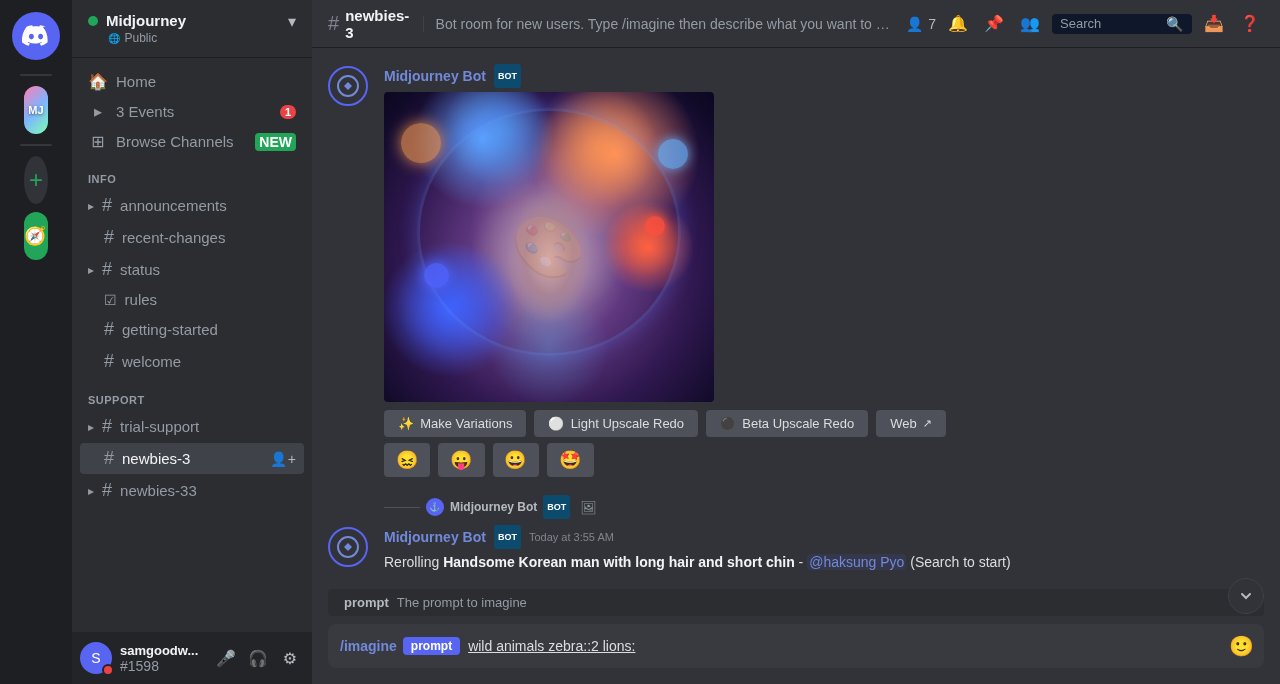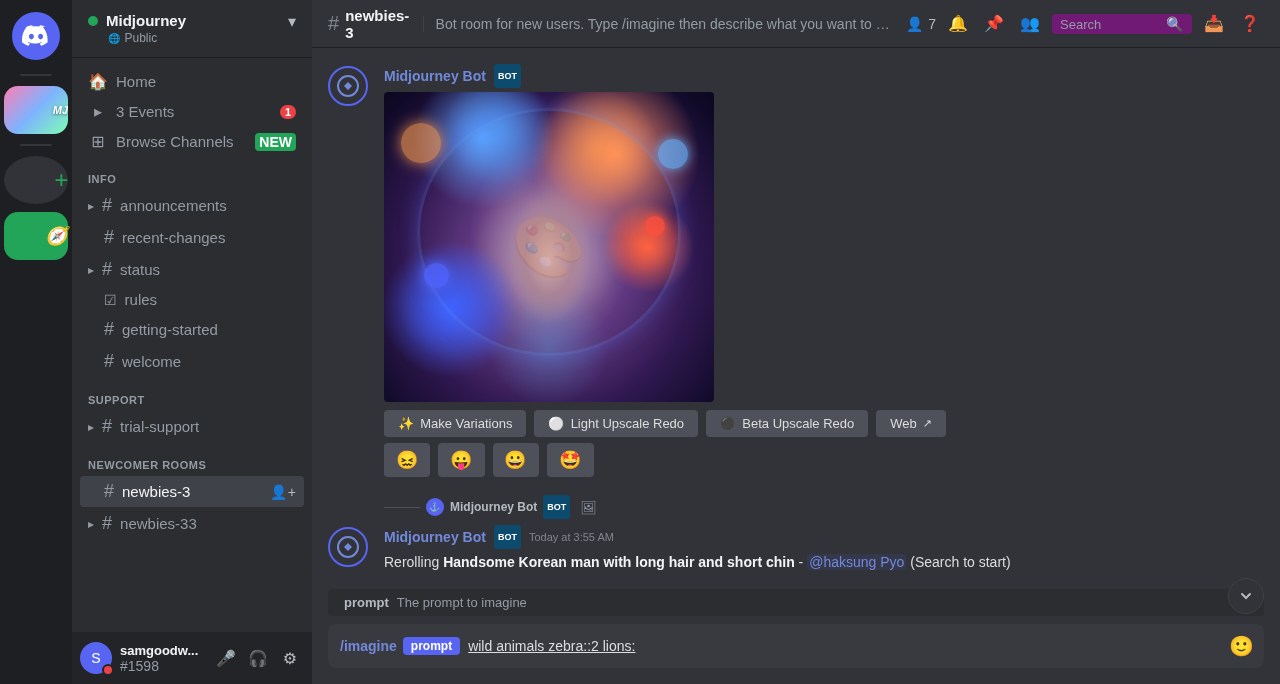--- a/index.html
+++ b/index.html
@@ -24,30 +24,29 @@
       color: white; font-size: 22px;
       margin-bottom: 4px;
     }
     .icon-bar-divider {
       width: 32px; height: 2px;
       background: #35363c;
       border-radius: 1px;
       margin: 2px 0;
     }
     .icon-bar-item {
-      width: 64px; height: 48px;
+      width: 24px; height: 48px;
       border-radius: 50%;
       background: #313338;
-      display: flex; align-items: center; justify-content: flex-end;
+      display: flex; align-items: center; justify-content: center;
       cursor: pointer;
       color: #dcddde;
       font-size: 20px;
       position: relative;
       transition: border-radius 0.2s;
-      font-style: italic;
     }
     .icon-bar-item.active {
       background: #5865f2;
       border-radius: 14px;
     }
     .icon-bar-item.green {
       background: #23a559;
       border-radius: 14px;
     }
     .icon-bar-item.server {
@@ -221,22 +220,22 @@
     }
     .topbar-members {
       display: flex;
       align-items: center;
       gap: 4px;
       color: #b5bac1;
       font-size: 14px;
     }
     .search-box {
       display: flex;
-      align-items: flex-end;
-      background: #701a75;
+      align-items: center;
+      background: #0f172a;
       border-radius: 4px;
       padding: 2px 8px;
       gap: 6px;
       width: 140px;
     }
     .search-box input {
       background: none;
       border: none;
       outline: none;
       color: #dcddde;
@@ -522,21 +521,20 @@
       <span>welcome</span>
     </div>
 
     <div class="sidebar-section">SUPPORT</div>
     <div class="sidebar-item">
       <span style="font-size:12px; color:#949ba4;">▸</span>
       <span class="channel-hash">#</span>
       <span>trial-support</span>
     </div>
 
-    <div class="sidebar-section">NEWCOMER ROOMS</div>
     <div class="sidebar-item active">
       <span class="channel-hash" style="margin-left:16px;">#</span>
       <span>newbies-3</span>
       <span style="margin-left:auto; color:#b5bac1; font-size:14px;">👤+</span>
     </div>
     <div class="sidebar-item">
       <span style="font-size:12px; color:#949ba4;">▸</span>
       <span class="channel-hash">#</span>
       <span>newbies-33</span>
     </div>

